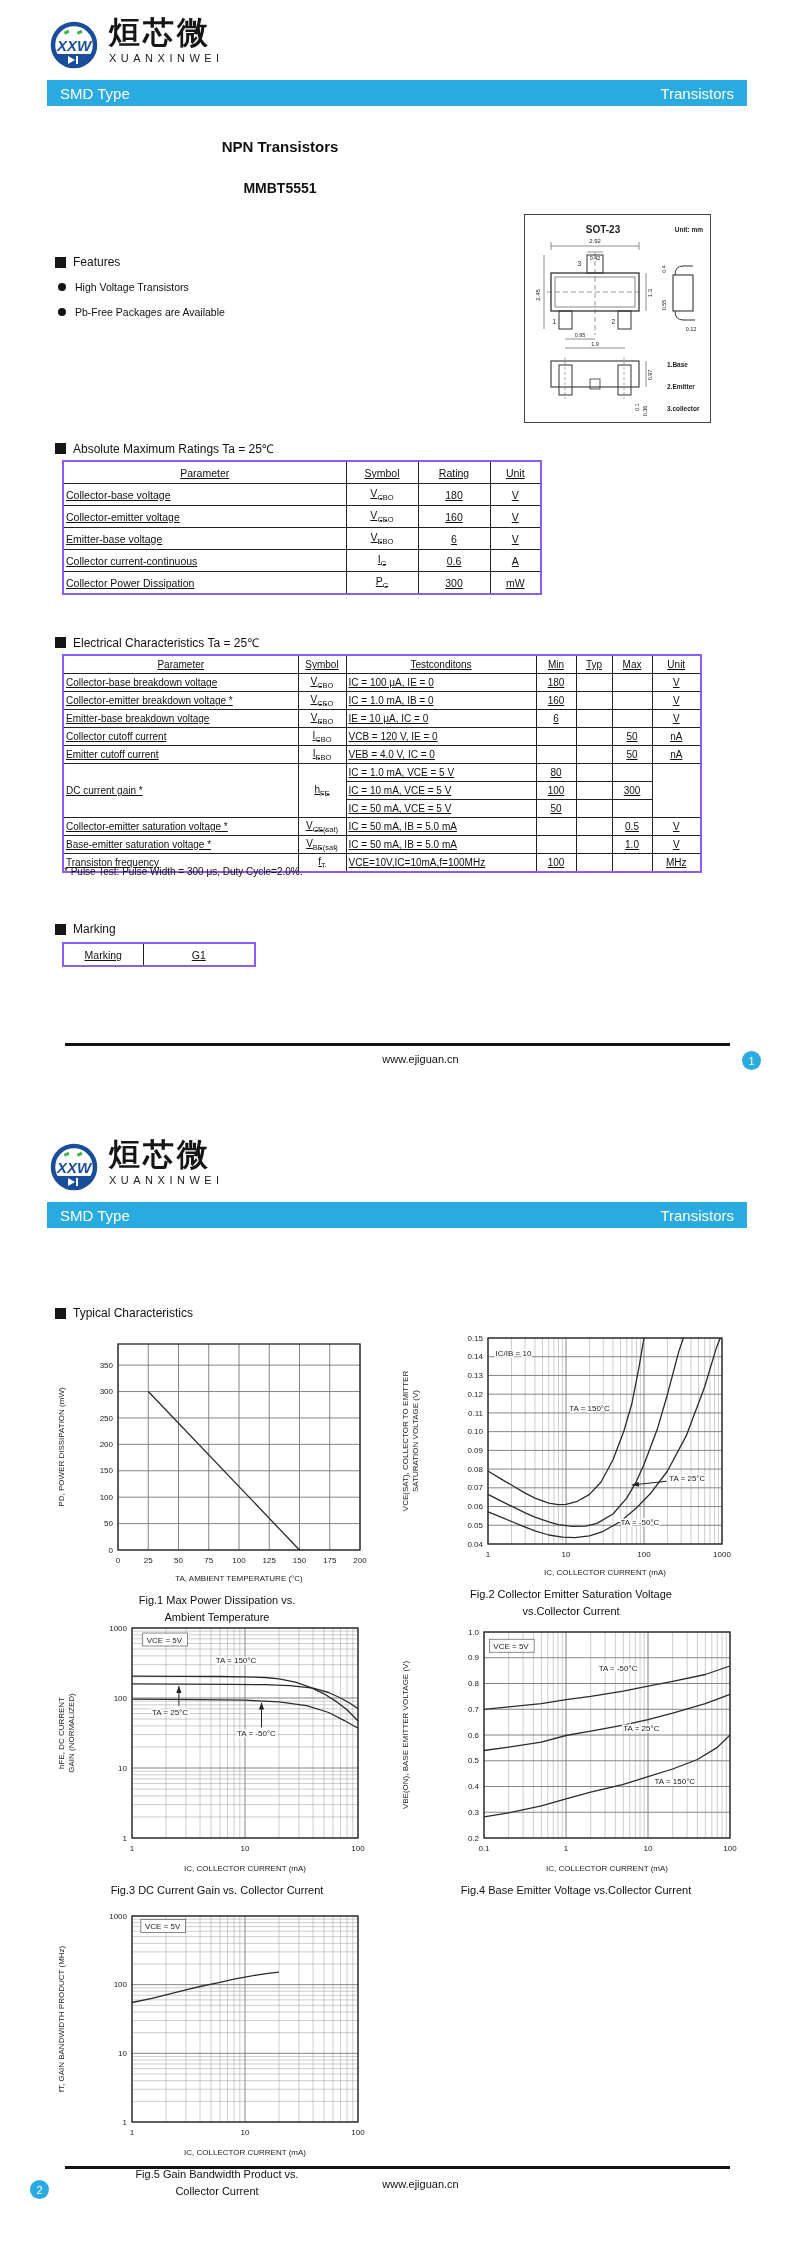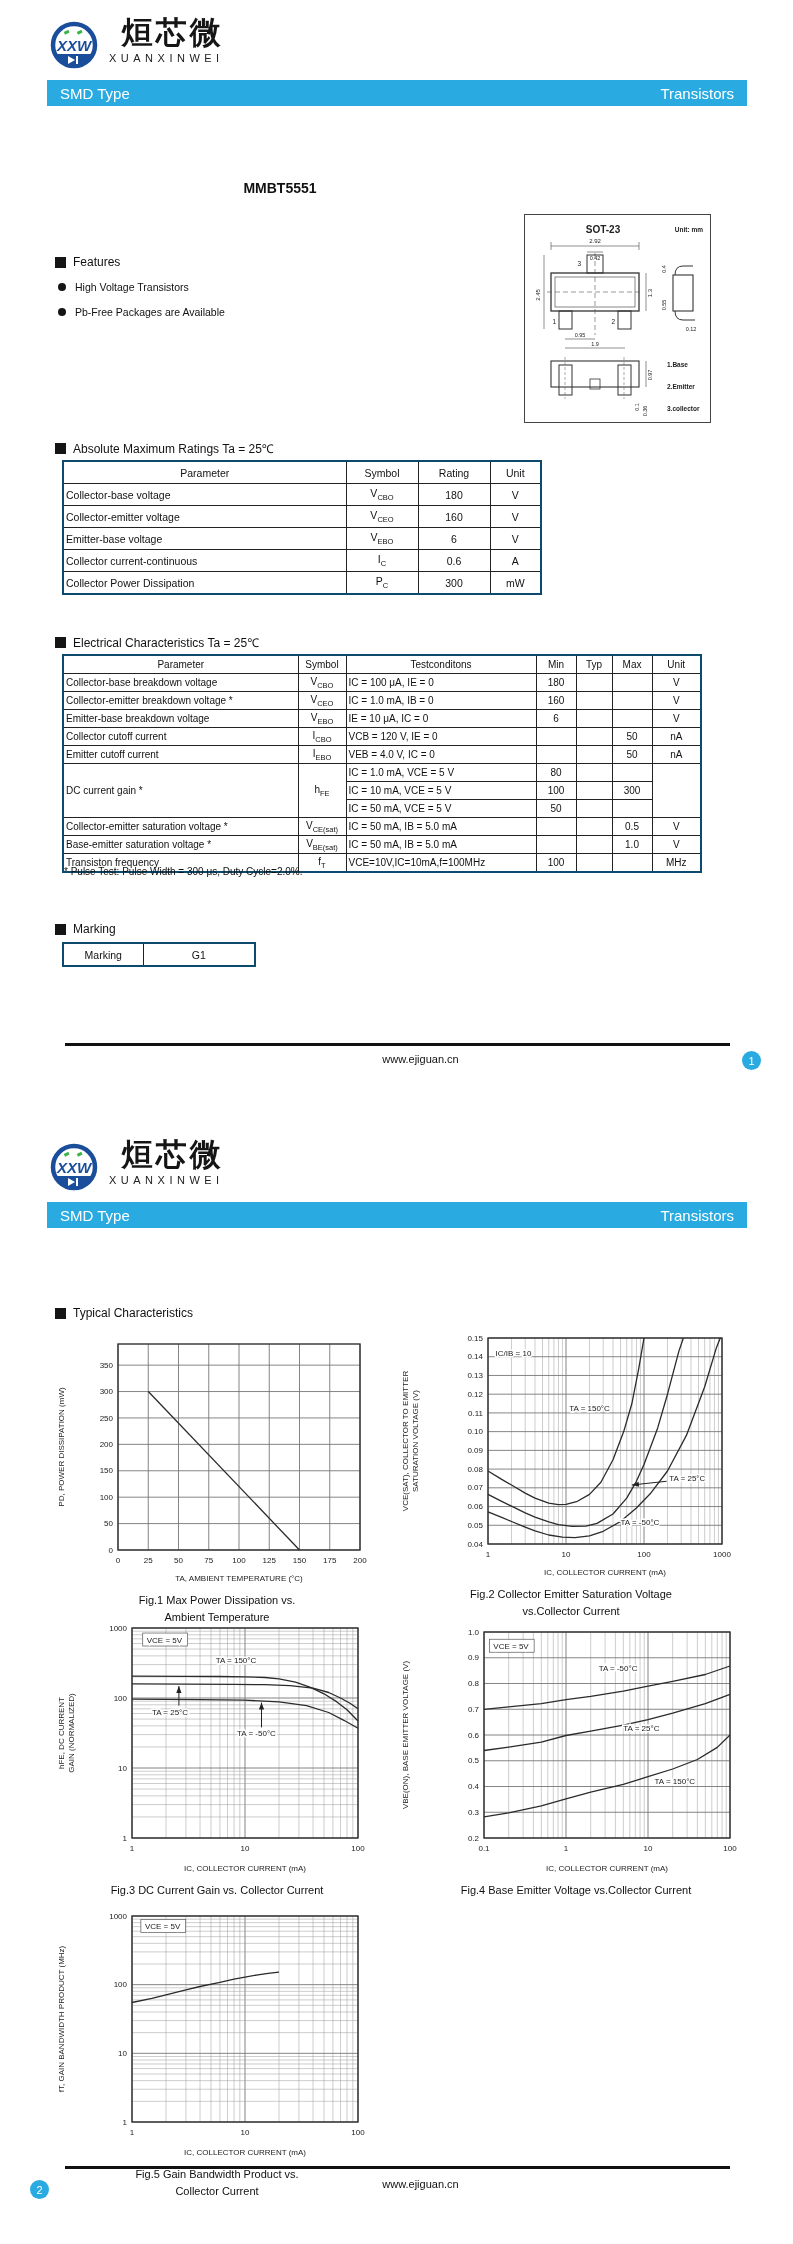--- a/index.html
+++ b/index.html
@@ -3,40 +3,40 @@
 <meta charset="utf-8">
 <style>
   html,body{margin:0;padding:0;background:#fff;}
   .sheet{width:793px;height:2244px;position:relative;background:#fff;
          font-family:"Liberation Sans",sans-serif;color:#111;overflow:hidden;}
   .page{position:absolute;left:0;width:793px;}
   #page1{top:0;height:1100px;}
   #page2{top:1100px;height:1144px;}
 
   
-  .logo{position:absolute;left:45px;display:flex;align-items:flex-start;text-align:right;}
+  .logo{position:absolute;left:45px;display:flex;align-items:flex-start;}
   .logo-text{margin-left:6px;}
   .cn{font-size:31px;font-weight:bold;letter-spacing:3px;line-height:34px;color:#151515;}
   .en{font-size:11px;letter-spacing:4.5px;color:#222;margin-top:2px;}
   .banner{position:absolute;left:47px;width:700px;height:26px;background:#29abe2;color:#fff;
           font-size:15px;display:flex;justify-content:space-between;align-items:center;
           padding:0 13px;box-sizing:border-box;gap:44px;}
   .title{position:absolute;left:0;width:560px;text-align:center;font-weight:bold;}
   .t1{font-size:15px;}
   .t2{font-size:14px;}
 
   
   .sec-head{position:absolute;font-size:12px;display:flex;align-items:center;}
   .sq{width:11px;height:11px;background:#151515;display:inline-block;margin-right:7px;flex:0 0 auto;}
   .blt{width:8px;height:8px;border-radius:50%;background:#151515;display:inline-block;margin-right:9px;flex:0 0 auto;}
   .feat-item{position:absolute;font-size:10.5px;display:flex;align-items:center;}
 
   
   table{border-collapse:collapse;table-layout:fixed;}
-  .dtable{position:absolute;border:2px solid #0c4a6e;font-size:10.5px;}
+  .dtable{position:absolute;border:2px solid #8b5cf6;font-size:10.5px;text-decoration:underline;}
   .dtable td,.dtable th{border:1.4px solid #222;text-align:center;font-weight:400;
        padding:1px 3px;overflow:hidden;white-space:nowrap;}
   .dtable td.l{text-align:left;padding-left:2px;}
   .amr td,.amr th{height:19px;}
   .ec td,.ec th{height:15px;font-size:10px;}
   sub{font-size:7.5px;}
   .footnote{position:absolute;font-size:10px;}
 
   
   .pkg{position:absolute;left:524px;top:214px;width:187px;height:209px;border:1.5px solid #444;box-sizing:border-box;background:#fff;}
@@ -80,20 +80,21 @@
         <div class="cn">烜芯微</div>
         <div class="en">XUANXINWEI</div>
       </div>
     </div>
 
     <div class="banner" style="top:80px;">
       <span>SMD Type</span>
       <span>Transistors</span>
     </div>
 
+    <div class="title t1" style="top:138px;">NPN  Transistors</div>
     <div class="title t2" style="top:180px;">MMBT5551</div>
 
     <div class="sec-head" style="left:55px;top:255px;">
       <span class="sq"></span>
       <span>Features</span>
     </div>
     <div class="feat-item" style="left:58px;top:281px;">
       <span class="blt"></span>
       <span>High Voltage Transistors</span>
     </div>

